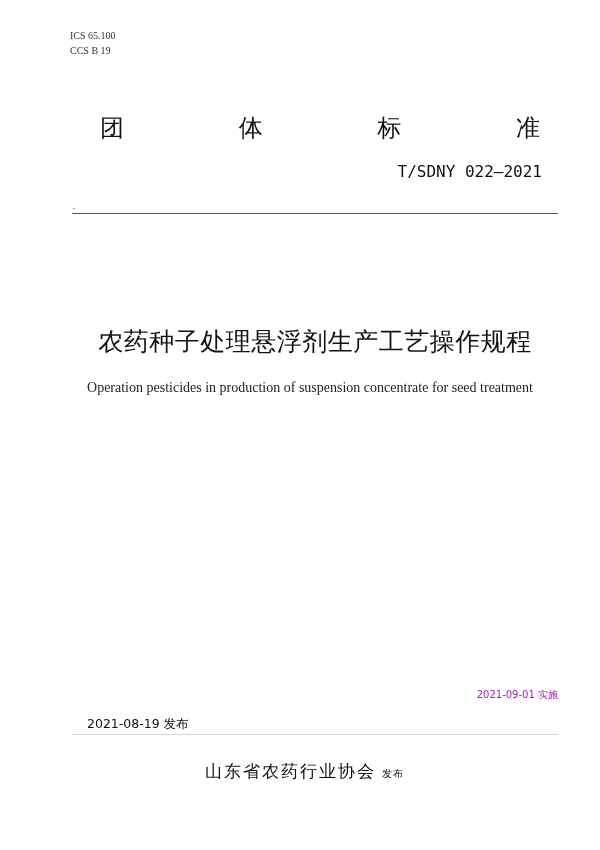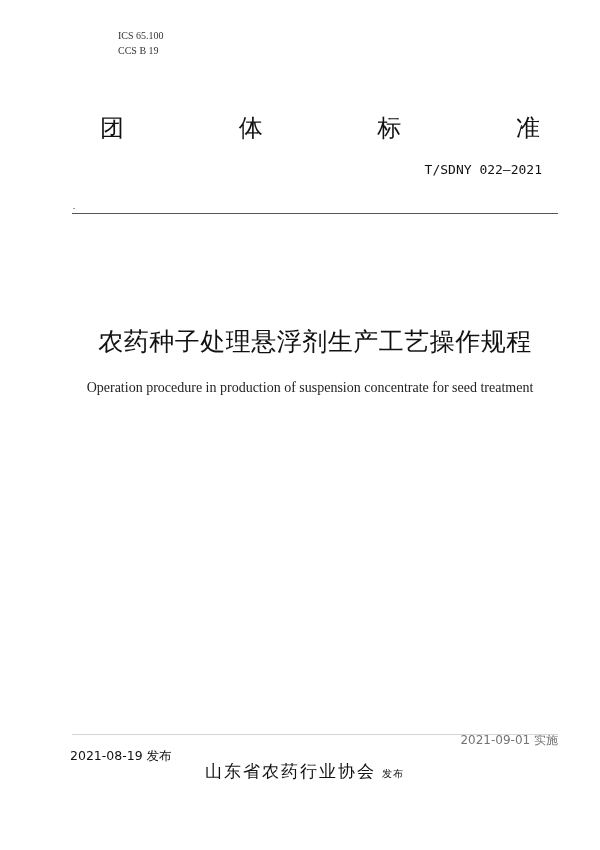--- a/index.html
+++ b/index.html
@@ -1,26 +1,26 @@
 <!DOCTYPE html>
 <html><head>
   <meta charset="utf-8">
   <style>
     html, body { margin: 0; padding: 0; background: #ffffff; }
     body { width: 600px; height: 850px; position: relative; overflow: hidden; color: #111; }
     .abs { position: absolute; }
-    .codes { left: 70px; top: 28px; font-family: "Liberation Serif", serif; font-size: 10px; line-height: 15px; color: #333; margin-left: 48px; }
+    .codes { left: 70px; top: 28px; font-family: "Liberation Serif", serif; font-size: 10px; line-height: 15px; color: #333; }
     .title-row { left: 100px; top: 112px; width: 440px; display: flex; justify-content: space-between; font-family: "DejaVu Sans", sans-serif; font-size: 24px; color: #111; }
-    .std-no { right: 58px; top: 162px; font-family: "DejaVu Sans Mono", monospace; font-size: 13px; color: #111; }
+    .std-no { right: 58px; top: 162px; font-family: "DejaVu Sans Mono", monospace; font-size: 16px; color: #111; }
     .mark { left: 73px; top: 204px; font-size: 7px; font-family: "Liberation Sans", sans-serif; color: #333; }
     .rule-top { left: 72px; top: 213px; width: 486px; height: 1px; background: #555; }
     .main-title { left: 0; top: 325px; width: 630px; text-align: center; font-family: "DejaVu Sans", sans-serif; font-size: 25px; letter-spacing: 0.5px; color: #111; }
     .en-title { left: 60px; top: 378px; width: 500px; text-align: center; font-family: "Liberation Serif", serif; font-size: 14px; line-height: 19px; color: #222; }
-    .date-left { left: 70px; top: 716px; font-family: "DejaVu Sans", sans-serif; font-size: 12.5px; color: #111; margin-top: 32px; }
-    .date-right { right: 42px; top: 732px; font-family: "DejaVu Sans", sans-serif; font-size: 12px; color: #737373; }
+    .date-left { left: 87px; top: 716px; font-family: "DejaVu Sans", sans-serif; font-size: 12.5px; color: #111; }
+    .date-right { right: 42px; top: 688px; font-family: "DejaVu Sans", sans-serif; font-size: 10px; color: #a21caf; }
     .rule-bottom { left: 72px; top: 734px; width: 486px; height: 1px; background: #d6d6d6; }
     .publisher { left: 205px; top: 760px; font-family: "DejaVu Sans", sans-serif; font-size: 17px; letter-spacing: 2px; color: #111; }
     .publisher .suffix { font-size: 10px; letter-spacing: 1px; margin-left: 6px; margin-top: 40px; }
   </style>
 </head>
 <body>
 
 <div class="abs codes">
   <div>ICS 65.100</div>
   <div>CCS B 19</div>
@@ -34,21 +34,21 @@
 </div>
 
 <div class="abs std-no">T/SDNY 022—2021</div>
 
 <div class="abs mark">-</div>
 <div class="abs rule-top"></div>
 
 <div class="abs main-title">农药种子处理悬浮剂生产工艺操作规程</div>
 
 <div class="abs en-title">
-  <div>Operation procedure in production of suspension concentrate for seed treatment</div>
+  <div>Operation pesticides in production of suspension concentrate for seed treatment</div>
 </div>
 
 <div class="abs date-left">2021-08-19 发布</div>
 <div class="abs date-right">2021-09-01 实施</div>
 <div class="abs rule-bottom"></div>
 
 <div class="abs publisher">
   <span>山东省农药行业协会</span><span class="suffix">发布</span>
 </div>
 

